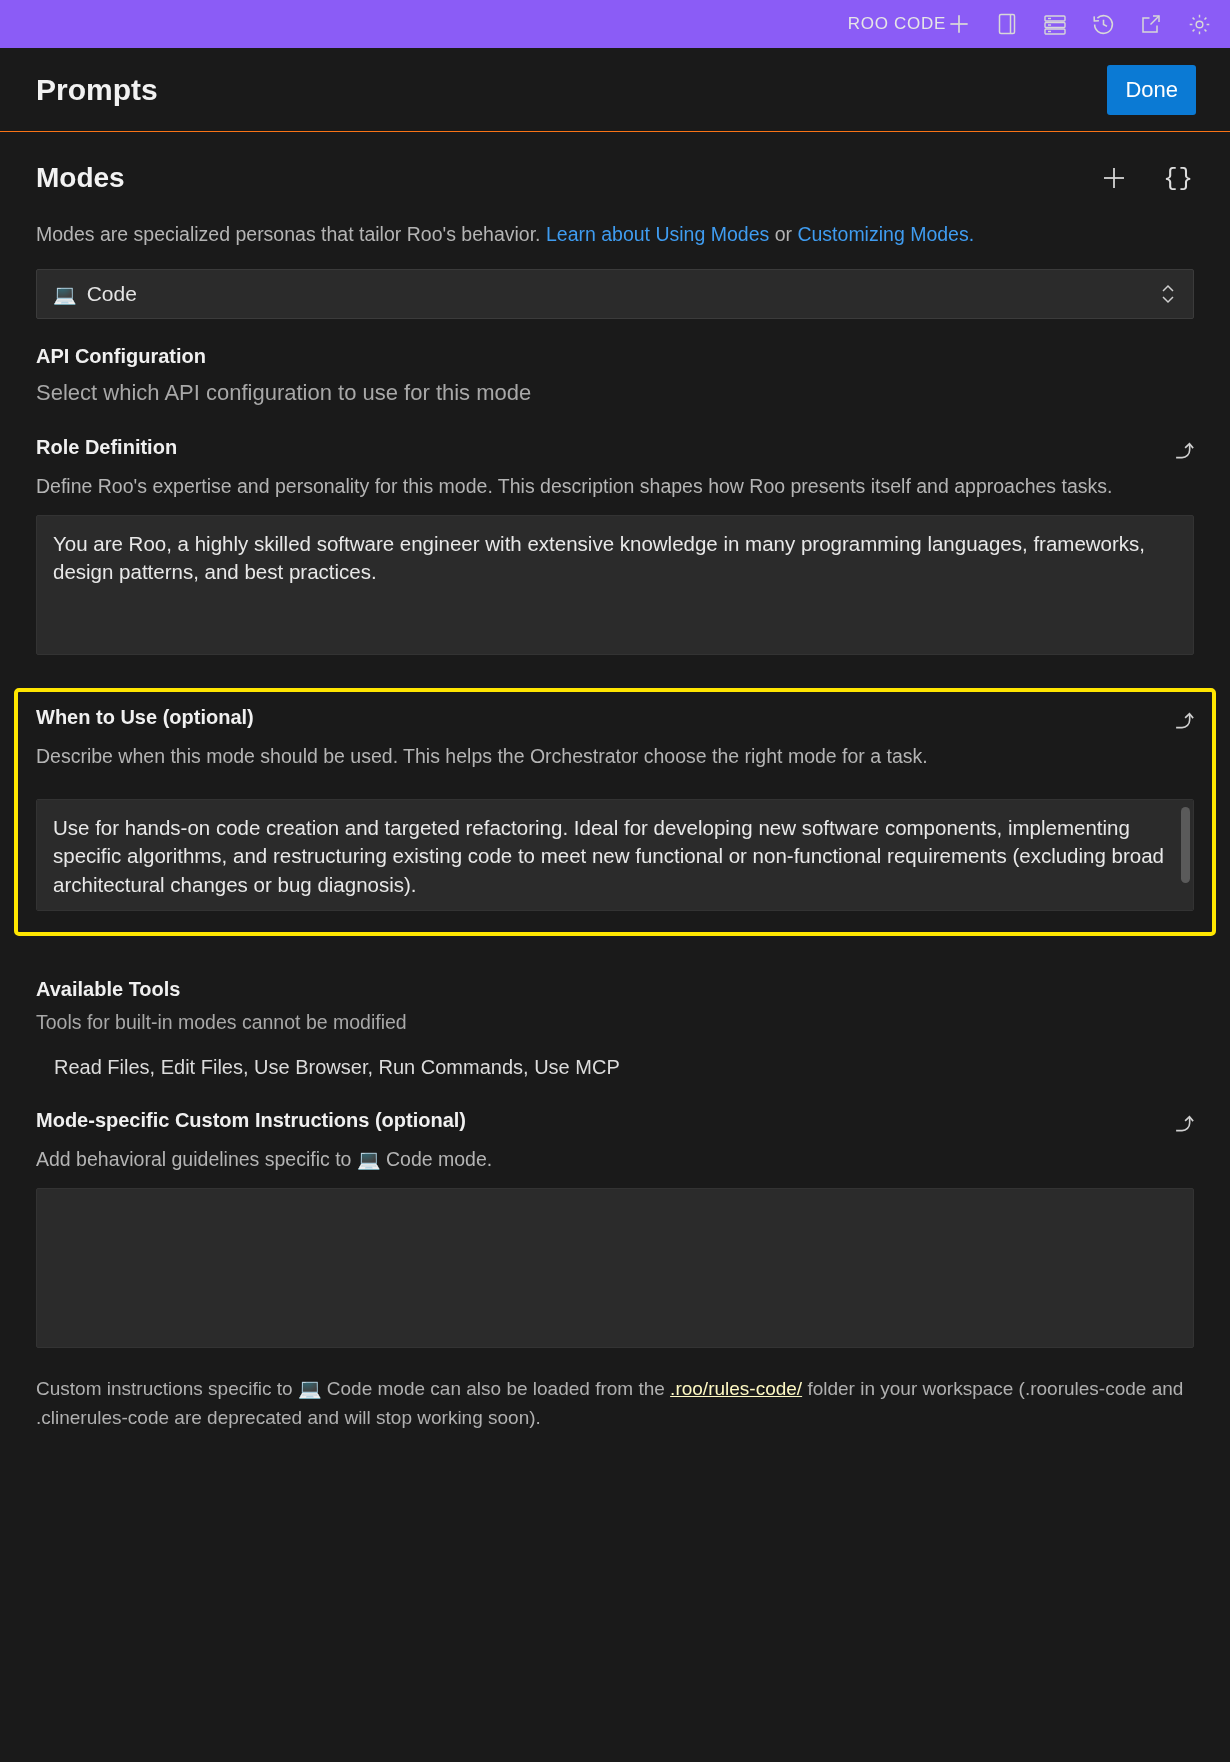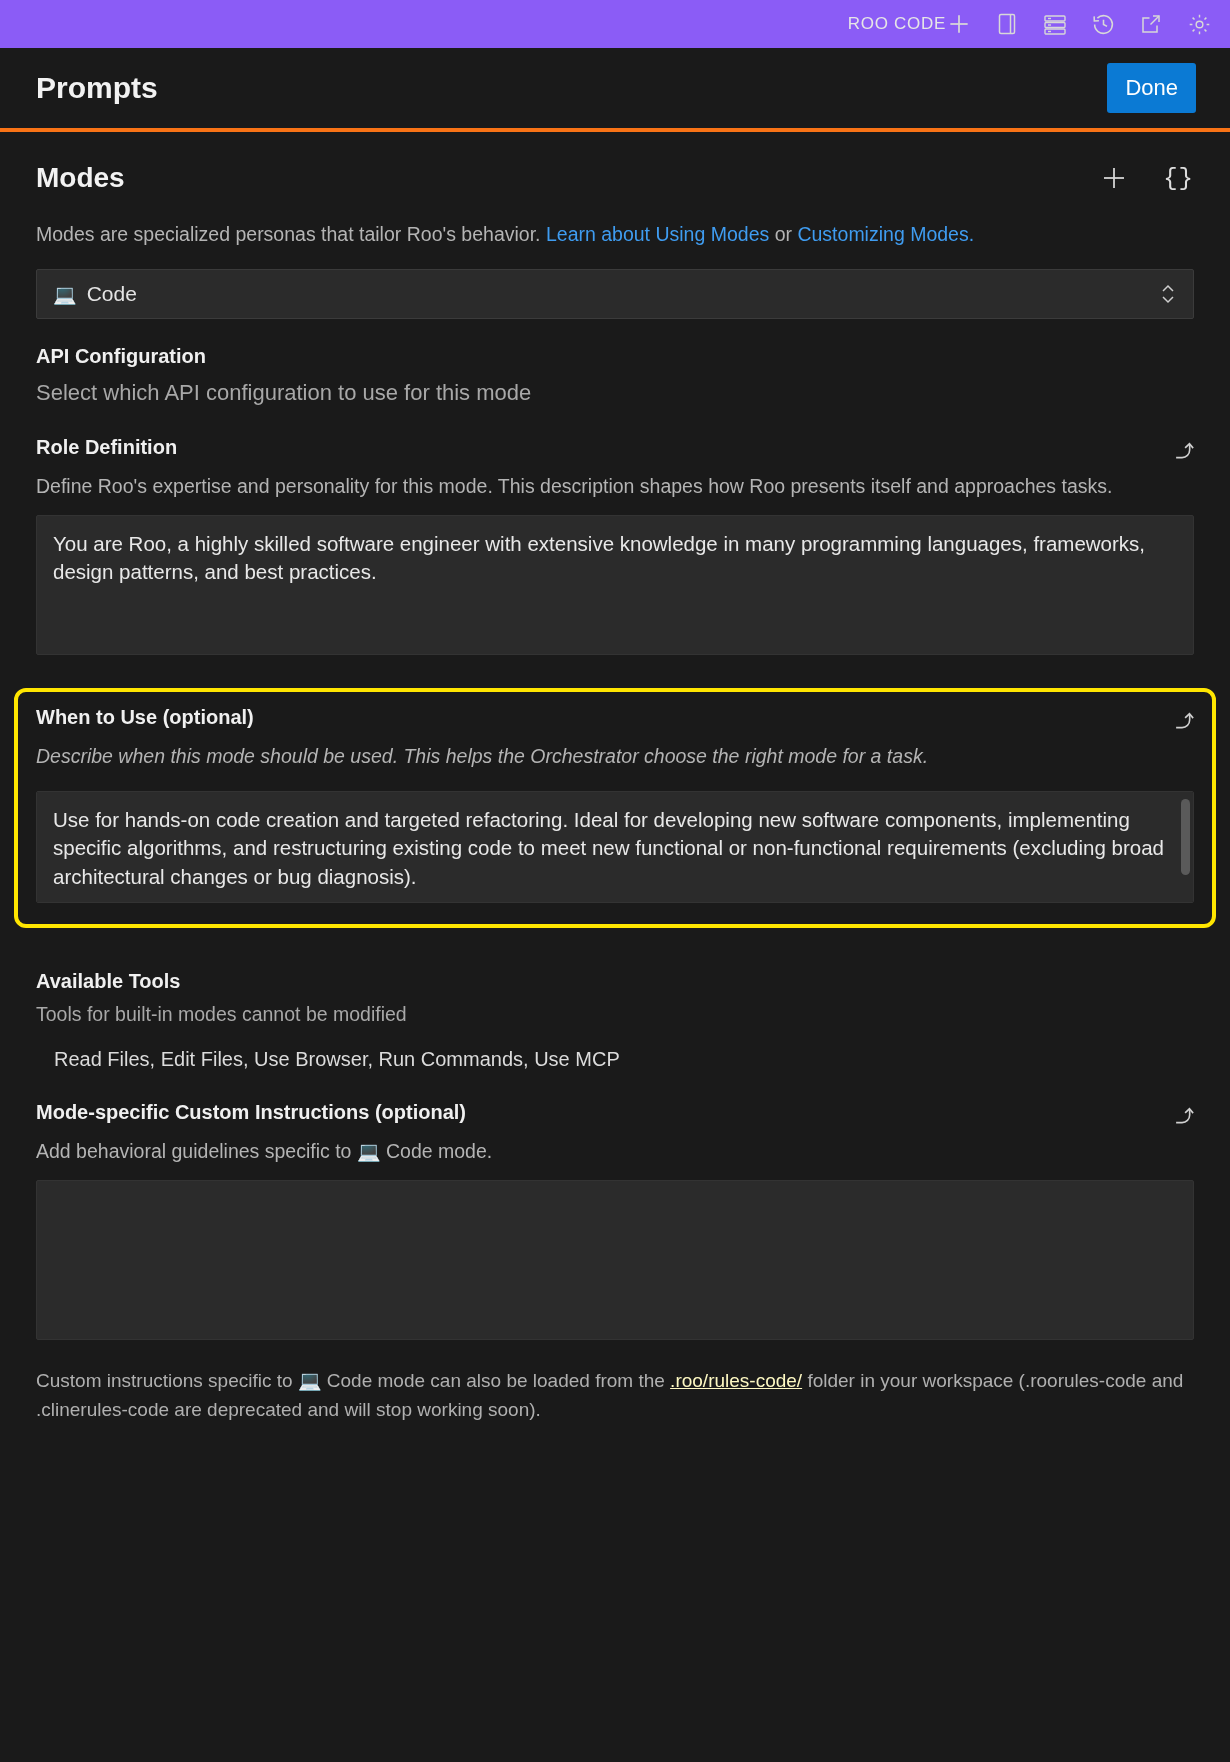--- a/index.html
+++ b/index.html
@@ -48,21 +48,21 @@
     cursor: pointer;
   }
   .ticon svg { display: block; }
 
   
   .header {
     height: 84px;
     display: flex;
     align-items: center;
     padding: 0 34px 0 36px;
-    border-bottom: 4px solid #f97316;
+    border-bottom: 1px solid #f97316;
   }
   .header h1 {
     margin: 0;
     font-size: 30px;
     font-weight: bold;
     color: #f2f2f2;
     flex: 1;
   }
   .done-btn {
     background: #0b7ad4;
@@ -177,26 +177,26 @@
     padding: 14px 16px;
     resize: none;
     outline: none;
   }
   .ta-role { height: 140px; }
   .ta-custom { height: 160px; }
 
   
   .highlight {
     border: 4px solid #ffe600;
-    border-radius: 12px;
+    border-radius: 5px;
     padding: 14px 18px 16px 18px;
     margin: 28px -22px 0 -22px;
   }
   .highlight .label-row { margin-top: 0; }
-  .highlight .para { margin-bottom: 20px; font-style: italic; }
+  .highlight .para { margin-bottom: 28px; }
   .ta-when {
     height: 112px;
     overflow-y: auto;
     position: relative;
   }
   .ta-wrap { position: relative; }
   .scrollthumb {
     position: absolute;
     right: 4px;
     top: 8px;

